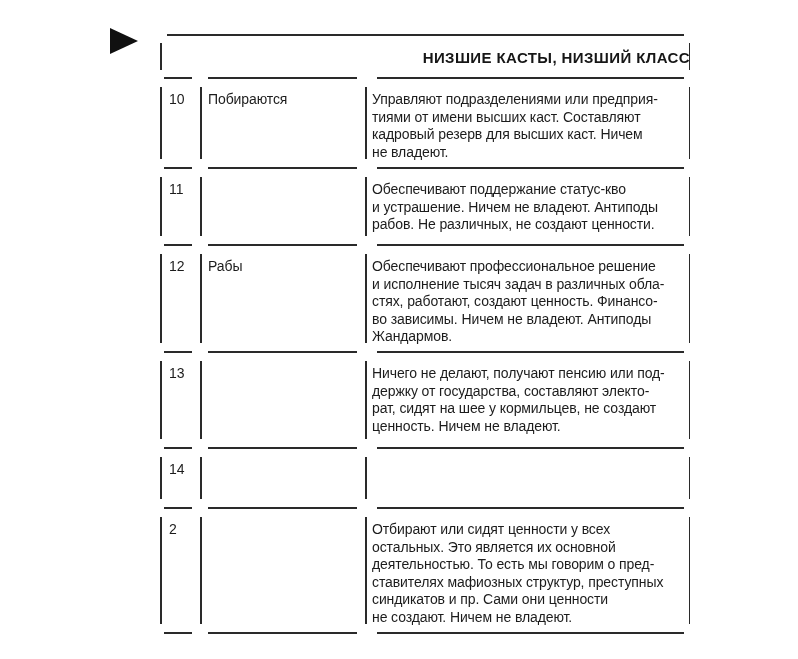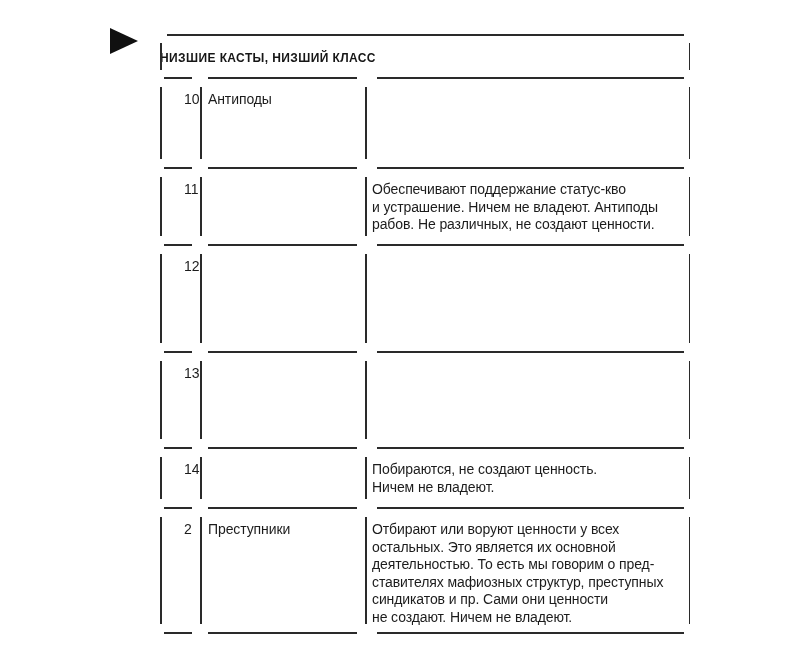--- a/index.html
+++ b/index.html
@@ -17,25 +17,25 @@
   .trow { position:relative; width:530px; }
   .hseg { position:absolute; top:-0.75px; height:1.5px; background:#2a2a2a; }
   .vline { position:absolute; top:9px; bottom:9px; width:1.5px; background:#2a2a2a; }
   .ha { left:4px;   width:28px; }
   .hb { left:48px;  width:149px; }
   .hc { left:217px; width:307px; }
   .hfull { left:7px; width:517px; }
   .v0 { left:0; } .v1 { left:40px; } .v2 { left:205px; } .v3 { left:528.5px; }
   .header .vline { top:8px; bottom:8px; }
   .htitle {
-    height:43px; line-height:46px; text-align:left;
-    font-weight:bold; font-size:12px; letter-spacing:0.4px; color:#161616;
+    height:43px; line-height:46px; text-align:right;
+    font-weight:bold; font-size:15px; letter-spacing:0.4px; color:#161616;
   }
   .cell { position:absolute; top:0; padding-top:13px; font-size:14px; line-height:17.5px; letter-spacing:-0.1px; }
-  .num  { left:0;     width:44px;  padding-left:24px; }
+  .num  { left:0;     width:44px;  padding-left:9px; }
   .name { left:48px;  width:152px; }
   .desc { left:212px; width:316px; white-space:pre-line; }
   .bottom { height:0; }
 </style>
 </head>
 <body>
 
 <div class="page">
 
   <div class="marker"></div>
@@ -51,21 +51,25 @@
 
     <div class="trow" style="height:90px">
       <span class="hseg ha"></span>
       <span class="hseg hb"></span>
       <span class="hseg hc"></span>
       <span class="vline v0"></span>
       <span class="vline v1"></span>
       <span class="vline v2"></span>
       <span class="vline v3"></span>
       <div class="cell num">10</div>
-      <div class="cell name">Антиподы</div>
+      <div class="cell name">Побираются</div>
+      <div class="cell desc">Управляют подразделениями или предприя-
+тиями от имени высших каст. Составляют
+кадровый резерв для высших каст. Ничем
+не владеют.</div>
     </div>
 
     <div class="trow" style="height:77px">
       <span class="hseg ha"></span>
       <span class="hseg hb"></span>
       <span class="hseg hc"></span>
       <span class="vline v0"></span>
       <span class="vline v1"></span>
       <span class="vline v2"></span>
       <span class="vline v3"></span>
@@ -77,57 +81,64 @@
 
     <div class="trow" style="height:107px">
       <span class="hseg ha"></span>
       <span class="hseg hb"></span>
       <span class="hseg hc"></span>
       <span class="vline v0"></span>
       <span class="vline v1"></span>
       <span class="vline v2"></span>
       <span class="vline v3"></span>
       <div class="cell num">12</div>
+      <div class="cell name">Рабы</div>
+      <div class="cell desc">Обеспечивают профессиональное решение
+и исполнение тысяч задач в различных обла-
+стях, работают, создают ценность. Финансо-
+во зависимы. Ничем не владеют. Антиподы
+Жандармов.</div>
     </div>
 
     <div class="trow" style="height:96px">
       <span class="hseg ha"></span>
       <span class="hseg hb"></span>
       <span class="hseg hc"></span>
       <span class="vline v0"></span>
       <span class="vline v1"></span>
       <span class="vline v2"></span>
       <span class="vline v3"></span>
       <div class="cell num">13</div>
+      <div class="cell desc">Ничего не делают, получают пенсию или под-
+держку от государства, составляют электо-
+рат, сидят на шее у кормильцев, не создают
+ценность. Ничем не владеют.</div>
     </div>
 
     <div class="trow" style="height:60px">
       <span class="hseg ha"></span>
       <span class="hseg hb"></span>
       <span class="hseg hc"></span>
       <span class="vline v0"></span>
       <span class="vline v1"></span>
       <span class="vline v2"></span>
       <span class="vline v3"></span>
       <div class="cell num">14</div>
-      <div class="cell desc">Побираются, не создают ценность.
-Ничем не владеют.</div>
     </div>
 
     <div class="trow" style="height:125px">
       <span class="hseg ha"></span>
       <span class="hseg hb"></span>
       <span class="hseg hc"></span>
       <span class="vline v0"></span>
       <span class="vline v1"></span>
       <span class="vline v2"></span>
       <span class="vline v3"></span>
       <div class="cell num">2</div>
-      <div class="cell name">Преступники</div>
-      <div class="cell desc">Отбирают или воруют ценности у всех
+      <div class="cell desc">Отбирают или сидят ценности у всех
 остальных. Это является их основной
 деятельностью. То есть мы говорим о пред-
 ставителях мафиозных структур, преступных
 синдикатов и пр. Сами они ценности
 не создают. Ничем не владеют.</div>
     </div>
 
     <div class="trow bottom">
       <span class="hseg ha"></span>
       <span class="hseg hb"></span>

